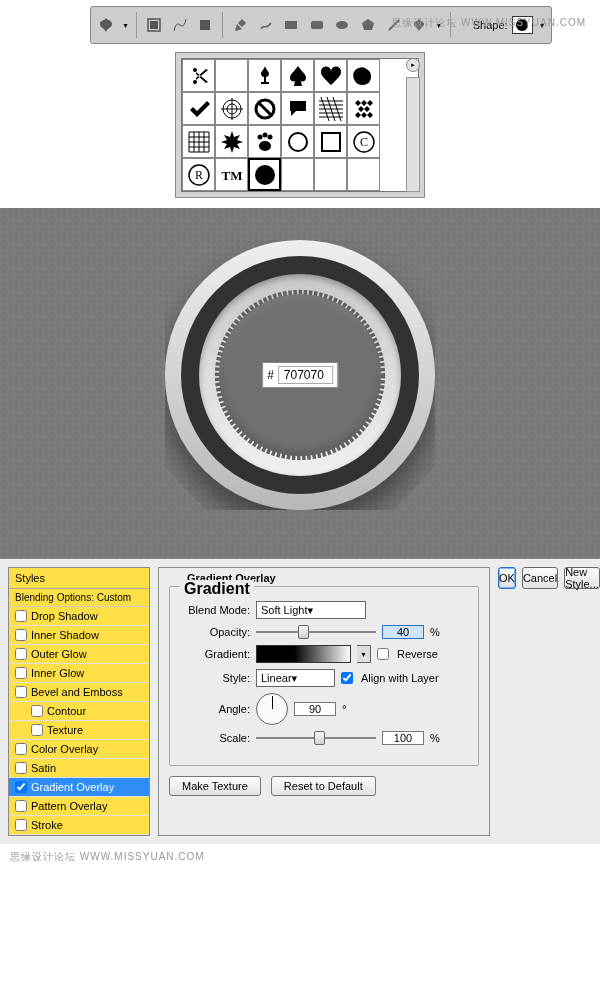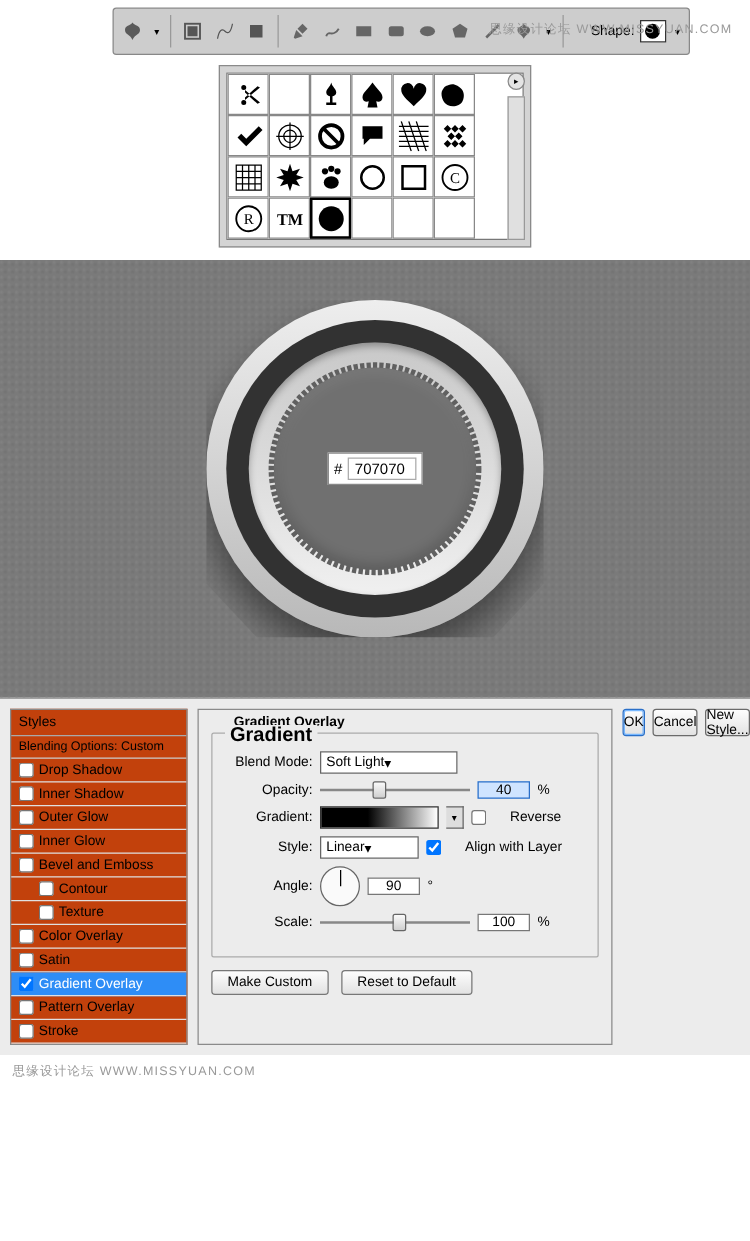--- a/index.html
+++ b/index.html
@@ -32,21 +32,21 @@
 .knob-bevel { position: absolute; inset: 34px; border-radius: 50%; background: linear-gradient(180deg, #c8c8c8, #f0f0f0); box-shadow: inset 0 3px 6px rgba(0,0,0,.3); }
 .knob-face { position: absolute; inset: 54px; border-radius: 50%; background: #707070; box-shadow: inset 0 -4px 10px rgba(0,0,0,.2), inset 0 4px 10px rgba(255,255,255,.1); }
 .knob-scallops { position: absolute; inset: 49px; border-radius: 50%; }
 .hex-chip { position: absolute; left: 50%; top: 50%; transform: translate(-50%, -50%); background: #fff; border: 1px solid #888; padding: 3px 4px; display: flex; align-items: center; gap: 4px; }
 .hex-chip .hash { font-size: 12px; }
 .hex-chip .val { background: #fff; border: 1px solid #aaa; padding: 1px 5px; font-size: 12px; width: 55px; }
 
 
 .dialog { width: 600px; border-top: 1px solid #888; background: #ececec; display: flex; padding: 8px; gap: 8px; }
 .styles-col { width: 142px; }
-.styles-box { border: 1px solid #8a8a8a; background: #c2410c; }
+.styles-box { border: 1px solid #8a8a8a; background: #fde047; }
 .styles-head { padding: 4px 6px; border-bottom: 1px solid #aaa; }
 .styles-sub { padding: 3px 6px; border-bottom: 1px solid #ccc; font-size: 10px; }
 .style-row { display: flex; align-items: center; gap: 4px; padding: 3px 4px 3px 6px; border-bottom: 1px solid #e0e0e0; }
 .style-row.indent { padding-left: 22px; }
 .style-row.active { background: #2e8df6; color: #fff; }
 .style-row input[type=checkbox] { width: 12px; height: 12px; }
 
 .center-col { flex: 1; border: 1px solid #8a8a8a; background: #ececec; padding: 0; }
 .sect-title { font-weight: bold; padding: 4px 28px 2px; }
 .fieldset { margin: 0 10px 10px; border: 1px solid #aaa; border-radius: 2px; padding: 8px 10px 14px; position: relative; }
@@ -56,21 +56,21 @@
 .select { background: #fff; border: 1px solid #666; height: 18px; display: flex; align-items: center; justify-content: flex-start; padding: 0 4px; }
 .select.mode { width: 110px; }
 .select.style { width: 79px; }
 .slider { flex: 0 0 auto; position: relative; width: 120px; height: 14px; }
 .slider .track { position: absolute; left: 0; right: 0; top: 6px; height: 2px; background: #888; }
 .slider .thumb { position: absolute; top: 0; width: 11px; height: 14px; background: linear-gradient(#fafafa,#cfcfcf); border: 1px solid #666; border-radius: 2px; }
 .num-input { width: 42px; height: 14px; border: 1px solid #2a6fc8; background: #cfe4ff; text-align: center; font-size: 11px; }
 .num-input.plain { border: 1px solid #777; background: #fff; }
 .grad-swatch { width: 95px; height: 18px; border: 1px solid #333; background: linear-gradient(90deg, #000 0%, #000 40%, #fff 100%); }
 .grad-arrow { width: 14px; height: 18px; border: 1px solid #666; border-left: 0; background: #ddd; display: flex; align-items: center; justify-content: center; font-size: 8px; }
-.check { display: flex; align-items: center; gap: 19px; }
+.check { display: flex; align-items: center; gap: 8px; }
 .check input { width: 12px; height: 12px; }
 .angle-dial { width: 32px; height: 32px; border: 1px solid #666; border-radius: 50%; background: #fafafa; position: relative; }
 .angle-dial .hand { position: absolute; left: 50%; top: 50%; width: 1px; height: 13px; background: #000; transform-origin: top; }
 .btn-row { display: flex; gap: 10px; margin: 8px 10px 10px; }
 .ps-btn { flex: 0 0 auto; padding: 3px 12px; background: linear-gradient(#fdfdfd,#e2e2e2); border: 1px solid #777; border-radius: 3px; font-size: 11px; }
 
 .right-col { width: 94px; display: flex; flex-direction: row; gap: 6px; align-items: stretch; }
 .dlg-btn { height: 22px; background: linear-gradient(#fdfdfd,#e2e2e2); border: 1px solid #6a6a6a; border-radius: 3px; font-size: 11px; display: flex; align-items: center; justify-content: center; }
 .dlg-btn.primary { border-color: #2a6fc8; box-shadow: 0 0 0 1px #76b7ff inset; }
 .preview-box { margin-top: 6px; width: 56px; height: 56px; border: 1px solid #777; background: linear-gradient(180deg, #6a6a6a, #4a4a4a); align-self: center; }
@@ -412,21 +412,21 @@
         <div class="flabel">Scale:</div>
         <div class="slider">
             <div class="track"></div>
             <div class="thumb" style="left:58px"></div>
           </div>
         <input class="num-input plain" value="100" style="">
         <span>%</span>
       </div>
     </div>
     <div class="btn-row">
-      <button class="ps-btn">Make Custom</button>
+      <button class="ps-btn">Make Texture</button>
       <button class="ps-btn">Reset to Default</button>
     </div>
   </div>
 
   <div class="right-col">
     <div class="dlg-btn primary">OK</div>
     <div class="dlg-btn">Cancel</div>
     <div class="dlg-btn">New Style...</div>
     <label class="check" style="justify-content:center">
         <input type="checkbox" checked="" style="">

